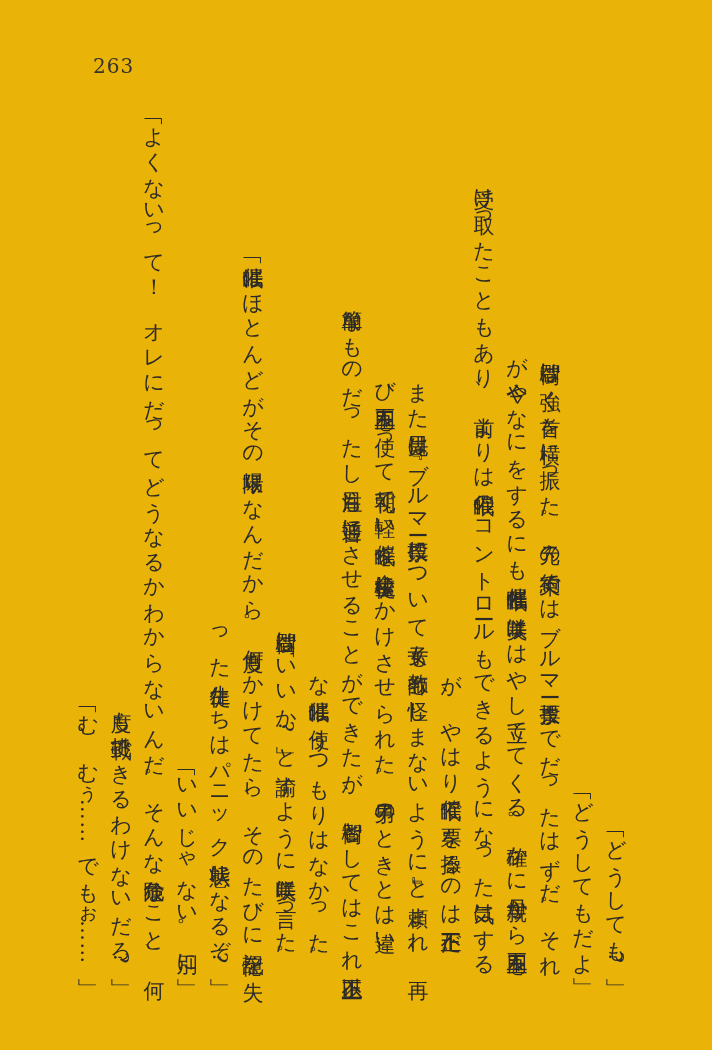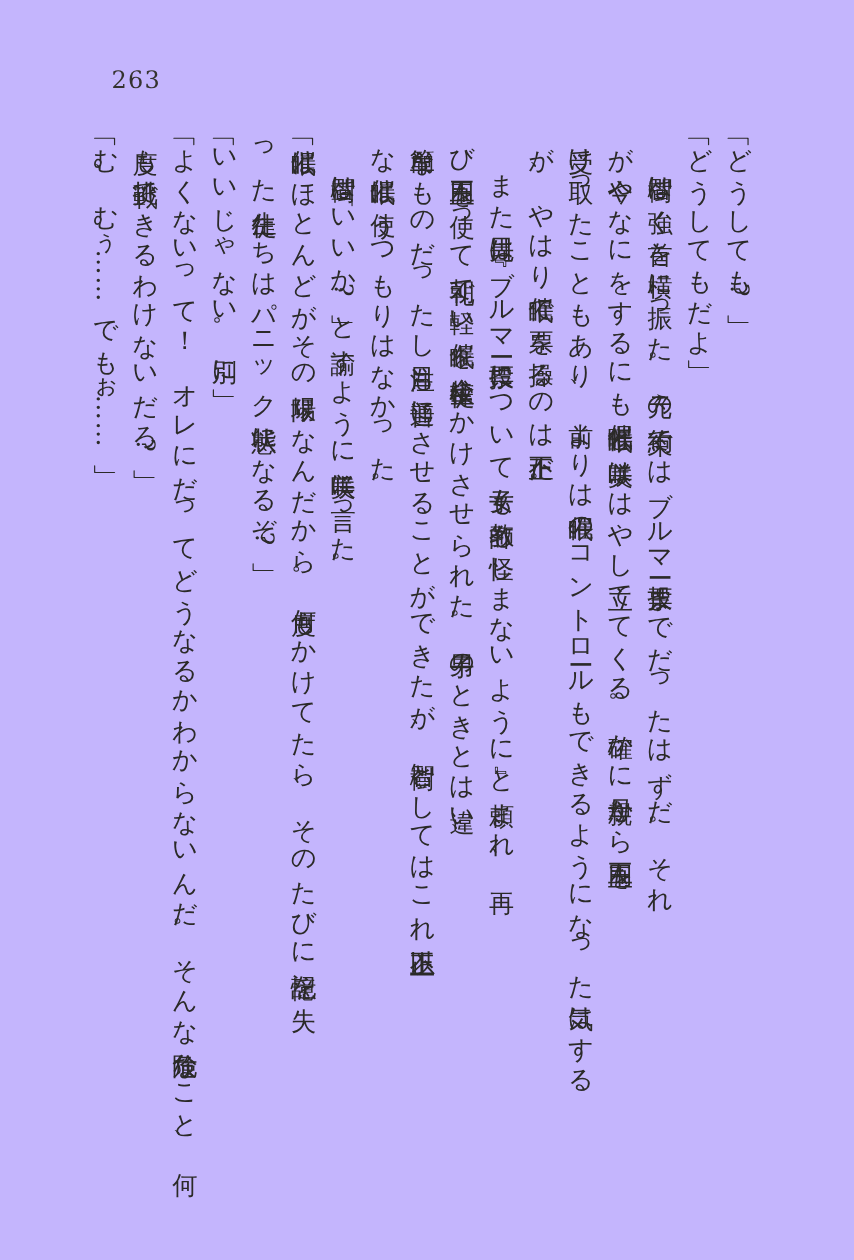--- a/index.html
+++ b/index.html
@@ -5,22 +5,23 @@
   html, body {
     margin: 0;
     padding: 0;
     background: #ffffff;
   }
   .book-page {
     position: relative;
     width: 712px;
     height: 1050px;
     overflow: hidden;
-    background: #c4b5fd;
+    background: #eab308;
     font-family: "DejaVu Serif", "Liberation Serif", serif;
+    text-align: right;
   }
   .page-number {
     position: absolute;
     left: 93px;
     top: 54px;
     font-size: 20px;
     letter-spacing: 1px;
     color: #35332f;
   }
   .text-block {

